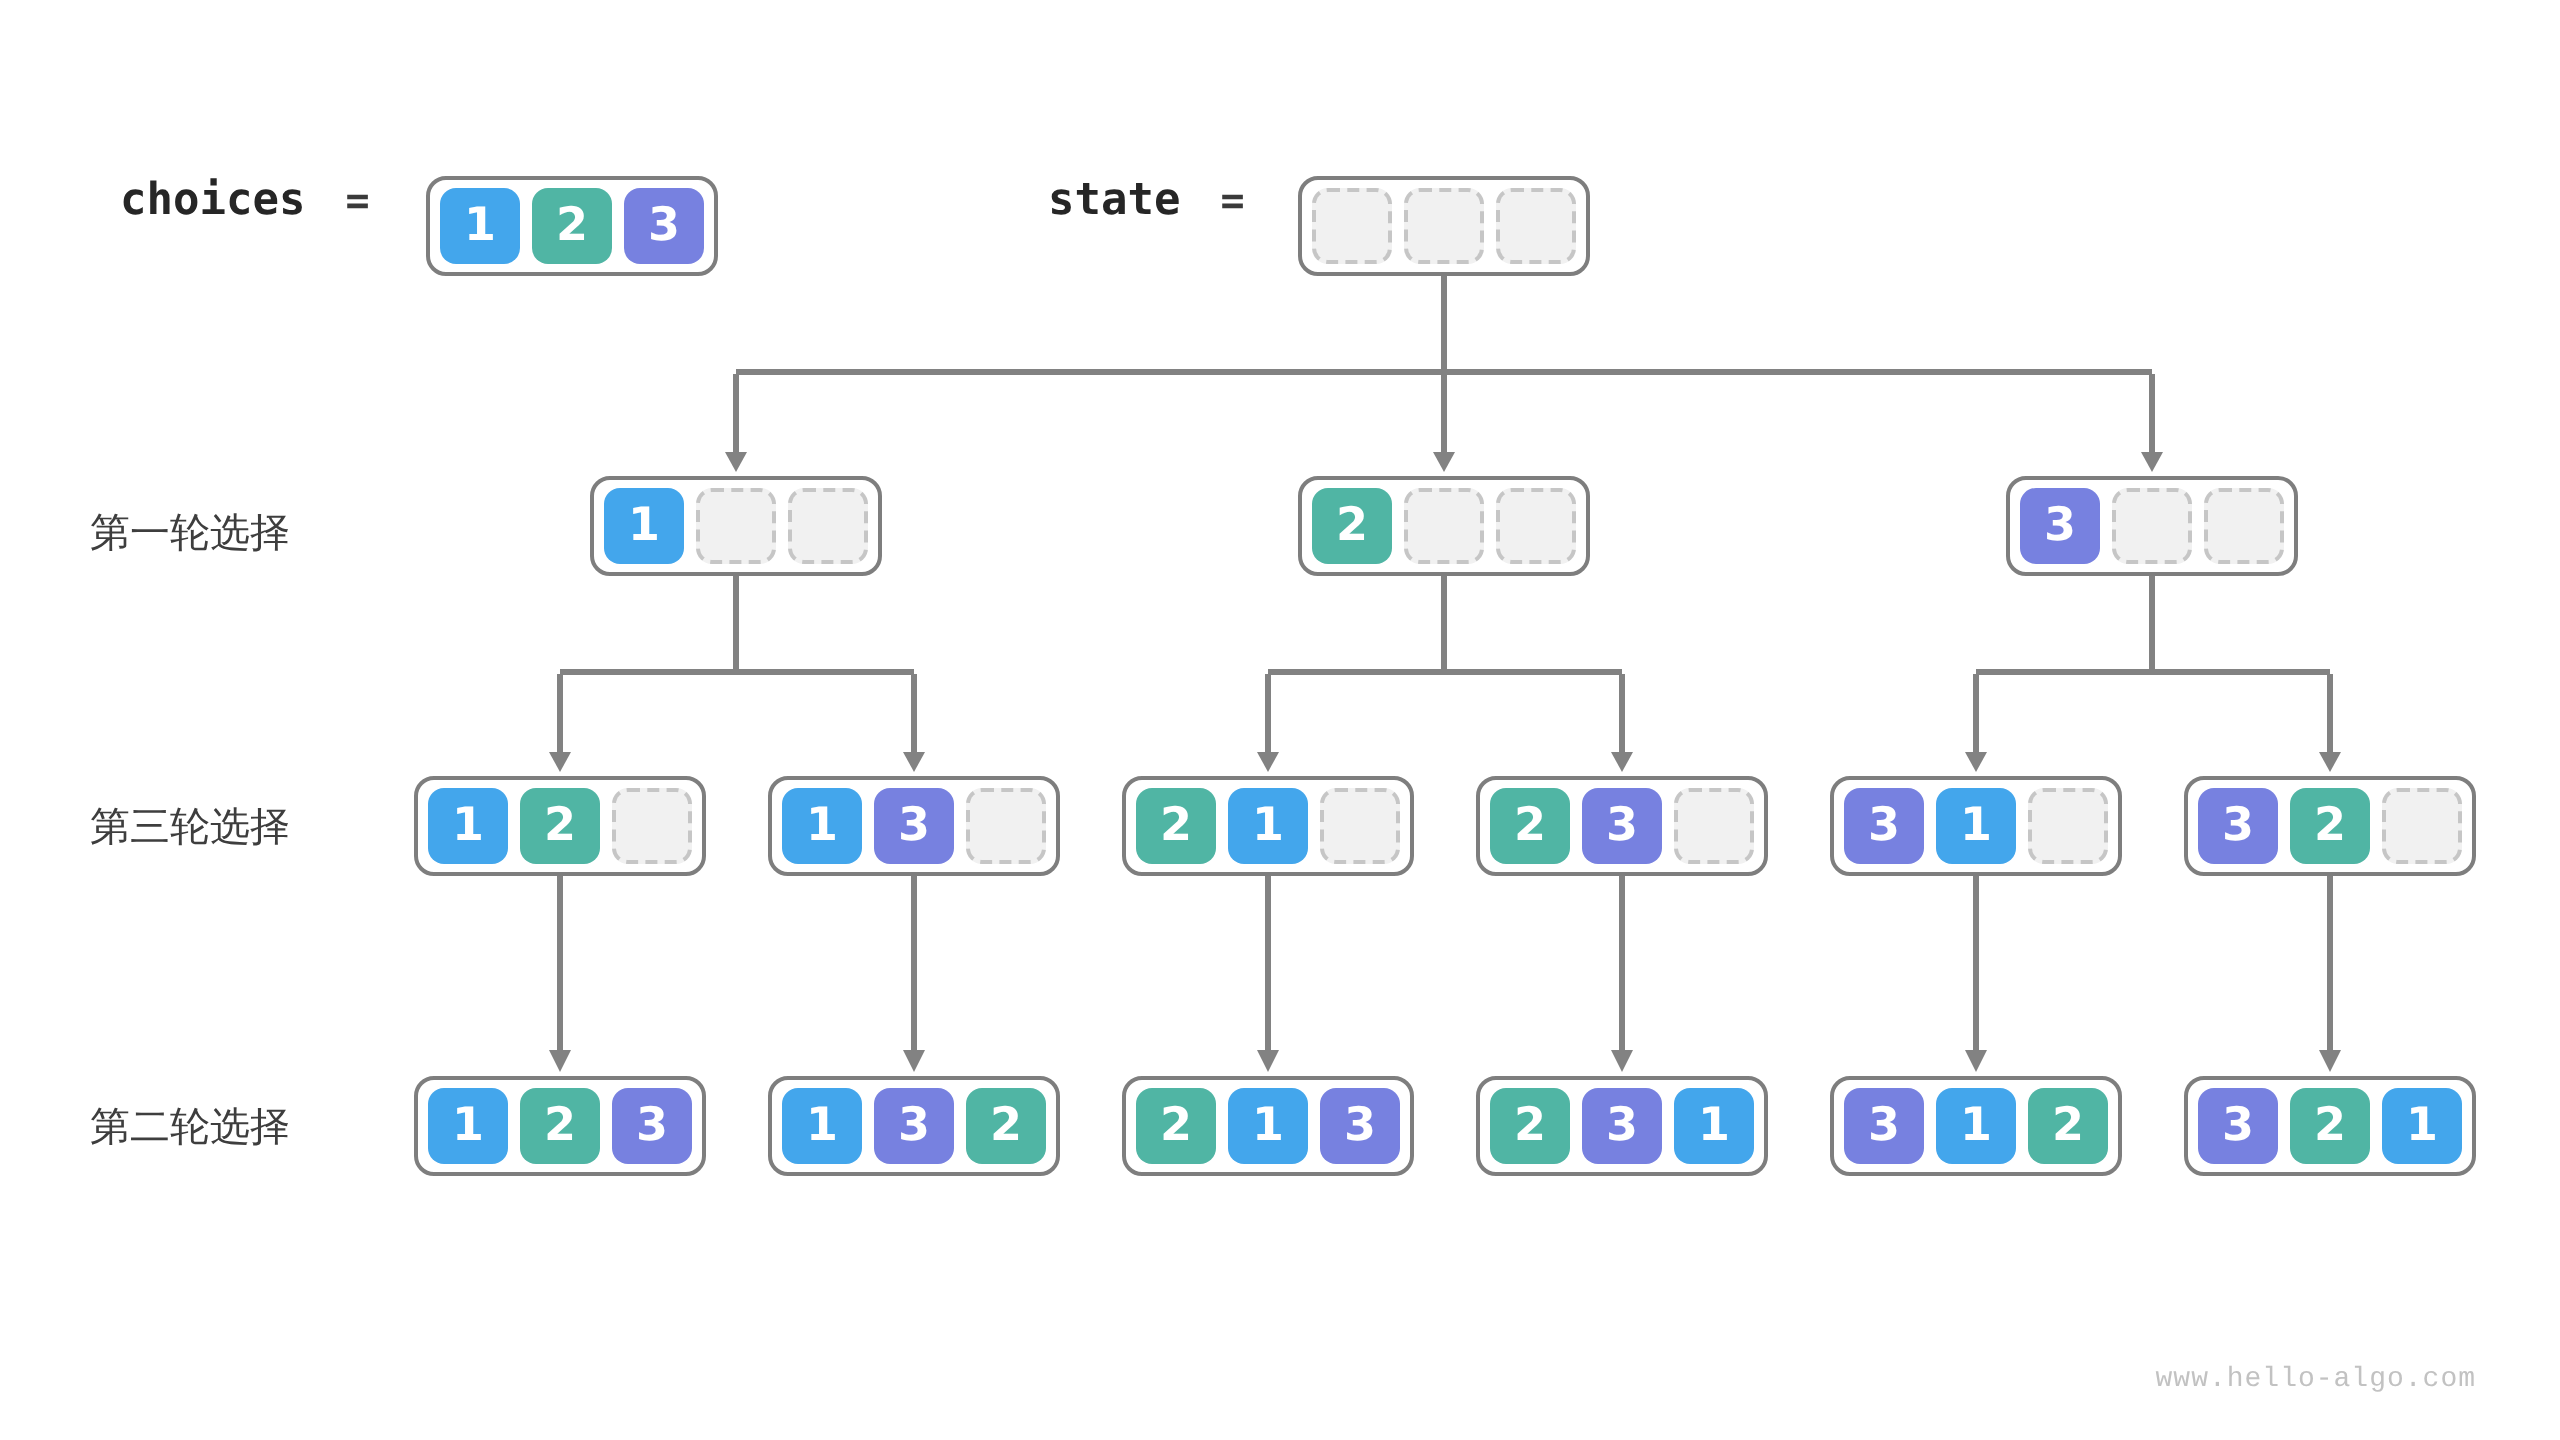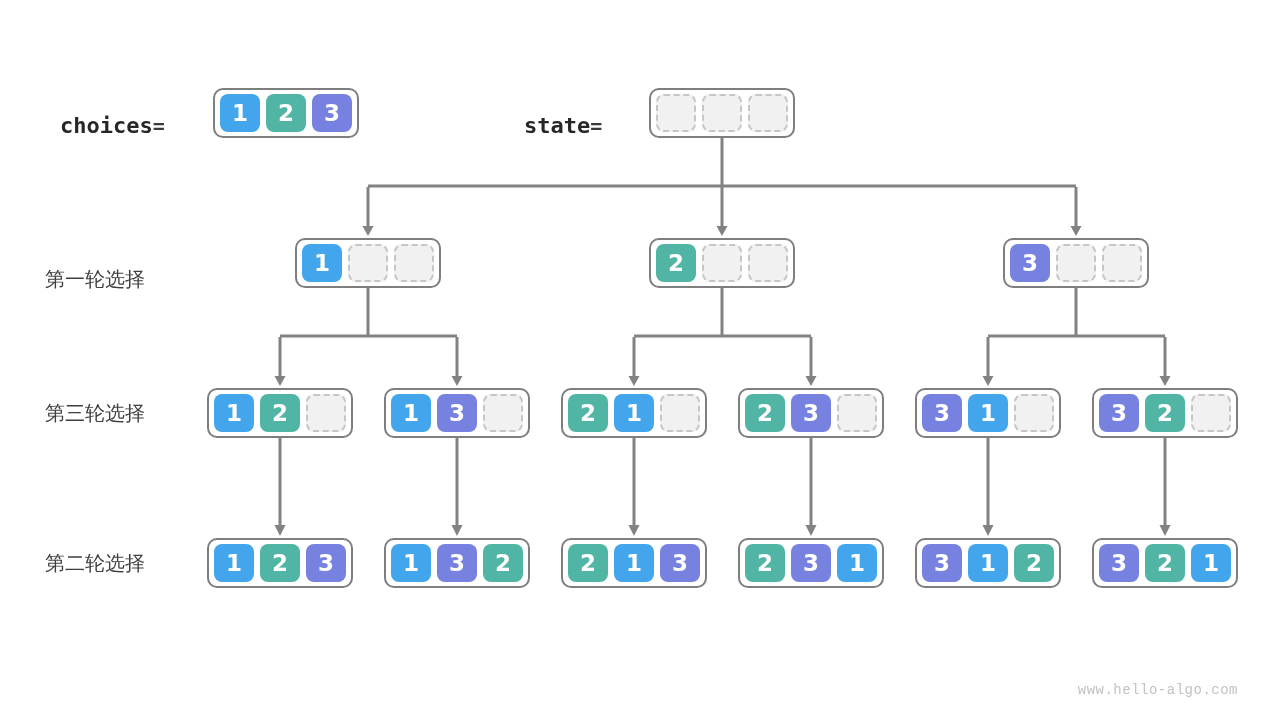--- a/index.html
+++ b/index.html
@@ -22,21 +22,21 @@
     color:#ffffff; font-weight:bold; font-size:23px; line-height:1;
   }
   .cell.empty {
     background:var(--c-empty_fill,#f1f1f1);
     border:2px dashed var(--c-empty_border,#c6c6c6);
     box-sizing:border-box;
   }
 
   .expr {
     position:absolute; top:88px; height:50px;
-    display:flex; align-items:flex-end; 
+    display:flex; align-items:flex-start; gap:20px;
     font-family:"DejaVu Sans Mono","Liberation Mono",monospace;
   }
   .kw { font-size:22px; font-weight:bold; color:#262626; }
   .eq { font-size:20px; font-weight:600; color:#3a3a3a; }
 
   .row-label {
     position:absolute; left:45px; font-size:20px; line-height:23px;
     color:#3e3e3e; font-weight:500;
   }
 
@@ -111,21 +111,21 @@
   <div class="expr" style="left:524px;">
     <span class="kw">state</span>
     <span class="eq">=</span>
   </div>
   <div class="node" style="left:649px;top:88px">
       <div class="cell empty"></div>
       <div class="cell empty"></div>
       <div class="cell empty"></div>
     </div>
 
-  <div class="row-label" style="top:268px">第一轮选择</div>
+  <div class="row-label" style="top:255px">第一轮选择</div>
   <div class="row-label" style="top:402px">第三轮选择</div>
   <div class="row-label" style="top:552px">第二轮选择</div>
 
   <div class="node" style="left:295px;top:238px">
       <div class="cell" style="background: rgb(67, 166, 236);">1</div>
       <div class="cell empty"></div>
       <div class="cell empty"></div>
     </div>
   <div class="node" style="left:649px;top:238px">
       <div class="cell" style="background: rgb(80, 181, 164);">2</div>

